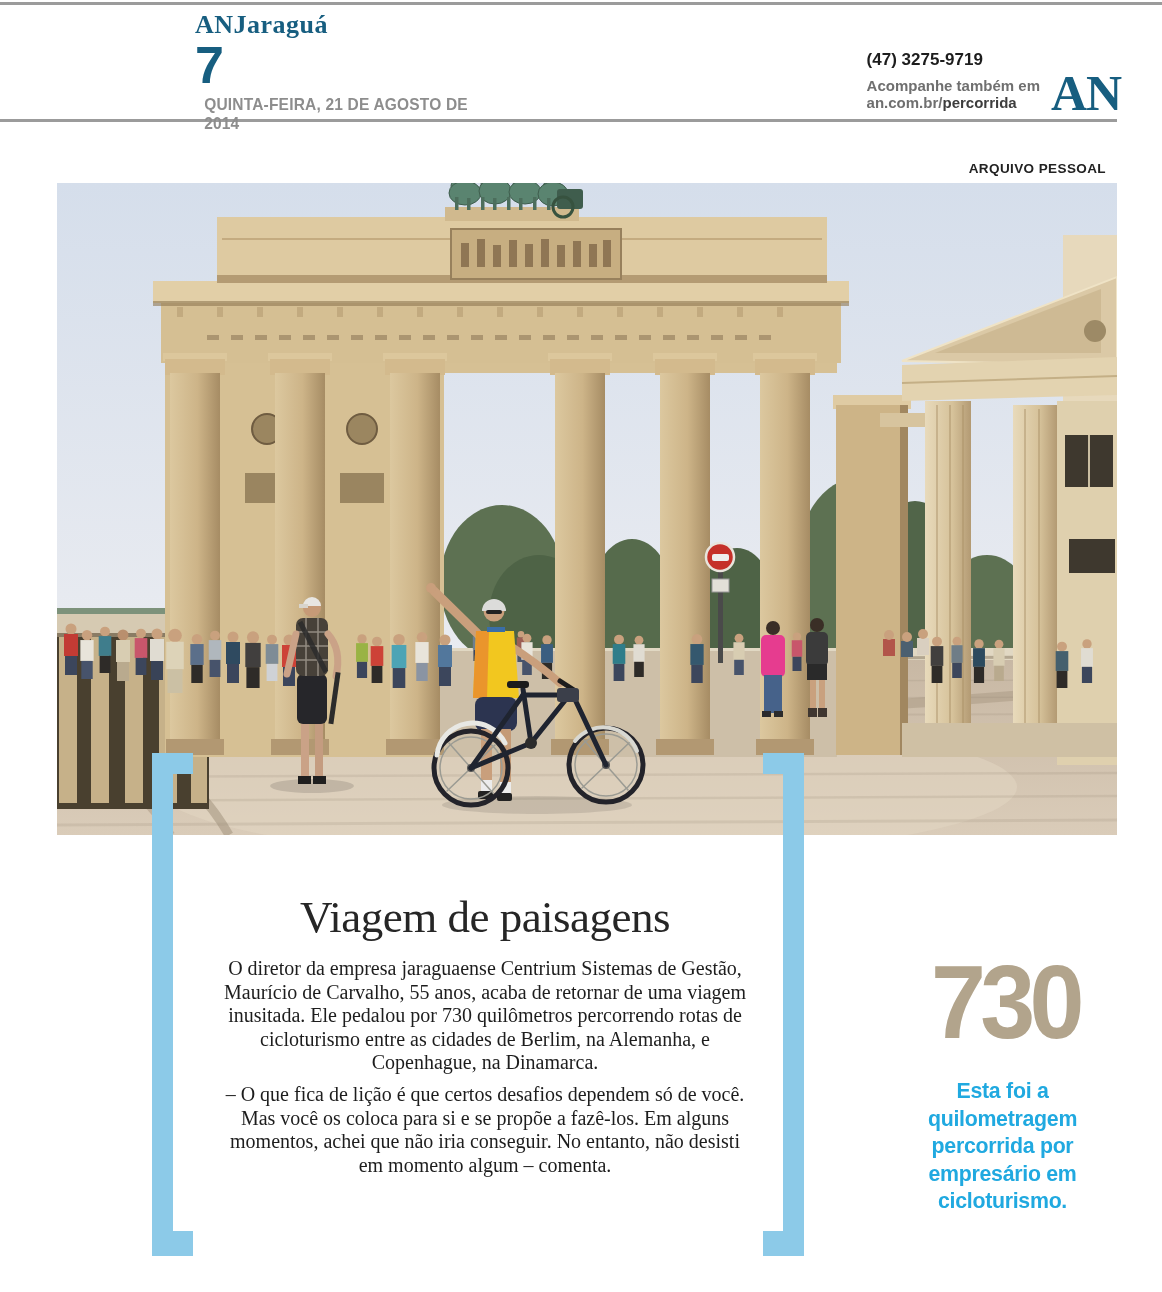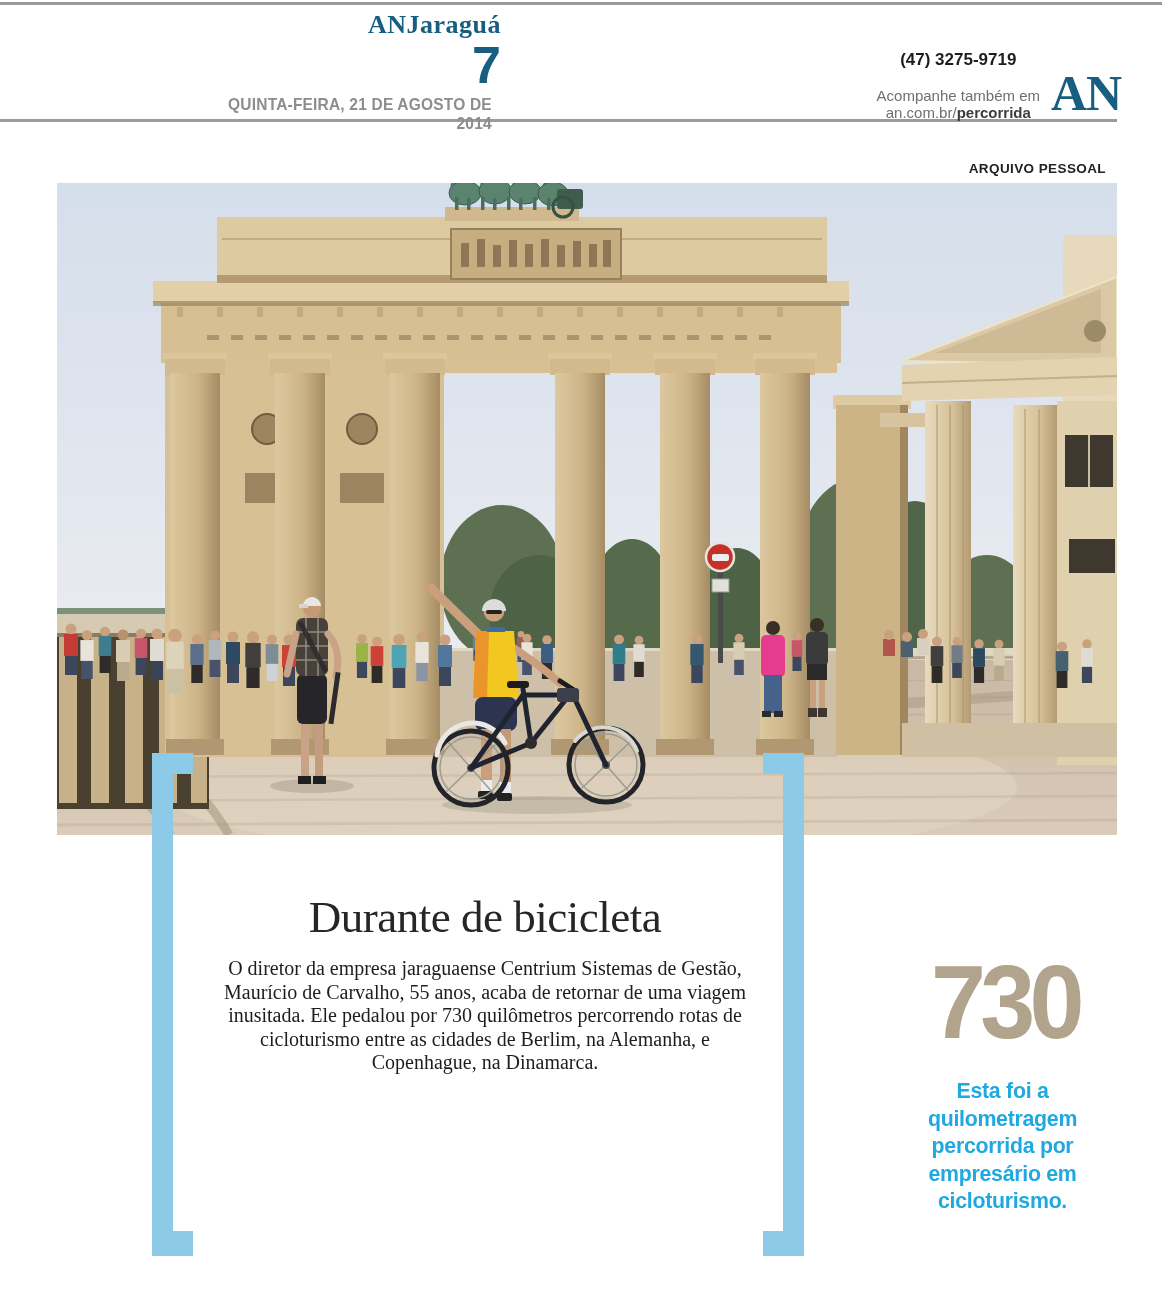--- a/index.html
+++ b/index.html
@@ -1,29 +1,29 @@
 <!DOCTYPE html>
 <html><head>
 <meta charset="utf-8">
 <style>
   html,body{margin:0;padding:0;background:#fff;}
   .page{position:relative;width:1162px;height:1292px;background:#fff;overflow:hidden;
         font-family:"Liberation Sans",sans-serif;}
   .rule-top{position:absolute;left:0;top:2px;width:1162px;height:3px;background:#9b9b9b;}
   .rule-header{position:absolute;left:0;top:119px;width:1117px;height:3px;background:#9b9b9b;}
 
-  .masthead{position:absolute;left:195px;top:10px;width:306px;text-align:right;color:#175e80;}
+  .masthead{position:absolute;left:195px;top:10px;width:306px;text-align:left;color:#175e80;}
   .masthead .section{font-family:"Liberation Serif",serif;font-weight:bold;font-size:26px;letter-spacing:.5px;}
   .masthead .pageno{font-size:52px;font-weight:bold;line-height:.95;margin-top:1px;}
   .masthead .date{margin-top:5px;color:#8d8d8d;font-size:16.5px;font-weight:bold;letter-spacing:.2px;
                   transform:scaleX(.94);transform-origin:center;}
 
-  .contact{position:absolute;right:122px;top:50px;text-align:center;}
+  .contact{position:absolute;right:122px;top:50px;text-align:left;}
   .contact .phone{font-size:17px;font-weight:bold;color:#1d1d1d;}
-  .contact .follow{margin-top:17px;font-size:15px;color:#6f6f6f;line-height:1.15;}
+  .contact .follow{margin-top:7px;font-size:15px;color:#6f6f6f;line-height:1.15;font-weight:bold;}
   .contact .site b{color:#3d3d3d;}
   .an-logo{position:absolute;left:1051px;top:64px;font-family:Liberation Serif, serif;
            font-weight:bold;font-size:50px;color:#175e80;letter-spacing:-1px;}
 
   .credit{position:absolute;right:56px;top:161px;font-size:13.5px;font-weight:bold;color:#222;letter-spacing:.4px;}
   .photo{position:absolute;left:57px;top:183px;width:1060px;height:652px;display:block;}
 
   .bracket{position:absolute;top:753px;width:41px;height:503px;display:block;}
   .bracket.left{left:152px;}
   .bracket.right{left:763px;}
@@ -587,23 +587,24 @@
   </svg>
 
   <svg class="bracket left" viewBox="0 0 41 503" preserveAspectRatio="none">
     <polygon points="0,0 41,0 41,21 21,21 21,478 41,478 41,503 0,503" fill="#8ccae8"></polygon>
   </svg>
   <svg class="bracket right" viewBox="0 0 41 503" preserveAspectRatio="none">
     <polygon points="41,0 0,0 0,21 20,21 20,478 0,478 0,503 41,503" fill="#8ccae8"></polygon>
   </svg>
 
   <div class="headline-block">
-    <h1 class="title">Durante de bicicleta</h1>
+    <h1 class="title">Viagem de paisagens</h1>
     <div class="body-text">
       <p>O diretor da empresa jaraguaense Centrium Sistemas de Gestão, Maurício de Carvalho, 55 anos, acaba de retornar de uma viagem inusitada. Ele pedalou por 730 quilômetros percorrendo rotas de cicloturismo entre as cidades de Berlim, na Alemanha, e Copenhague, na Dinamarca.</p>
+      <p>– O que fica de lição é que certos desafios dependem só de você. Mas você os coloca para si e se propõe a fazê-los. Em alguns momentos, achei que não iria conseguir. No entanto, não desisti em momento algum – comenta.</p>
     </div>
   </div>
 
   <div class="stat-number">730</div>
   <div class="stat-caption">
     <span>Esta foi a</span>
     <span>quilometragem</span>
     <span>percorrida por</span>
     <span>empresário em</span>
     <span>cicloturismo.</span>

